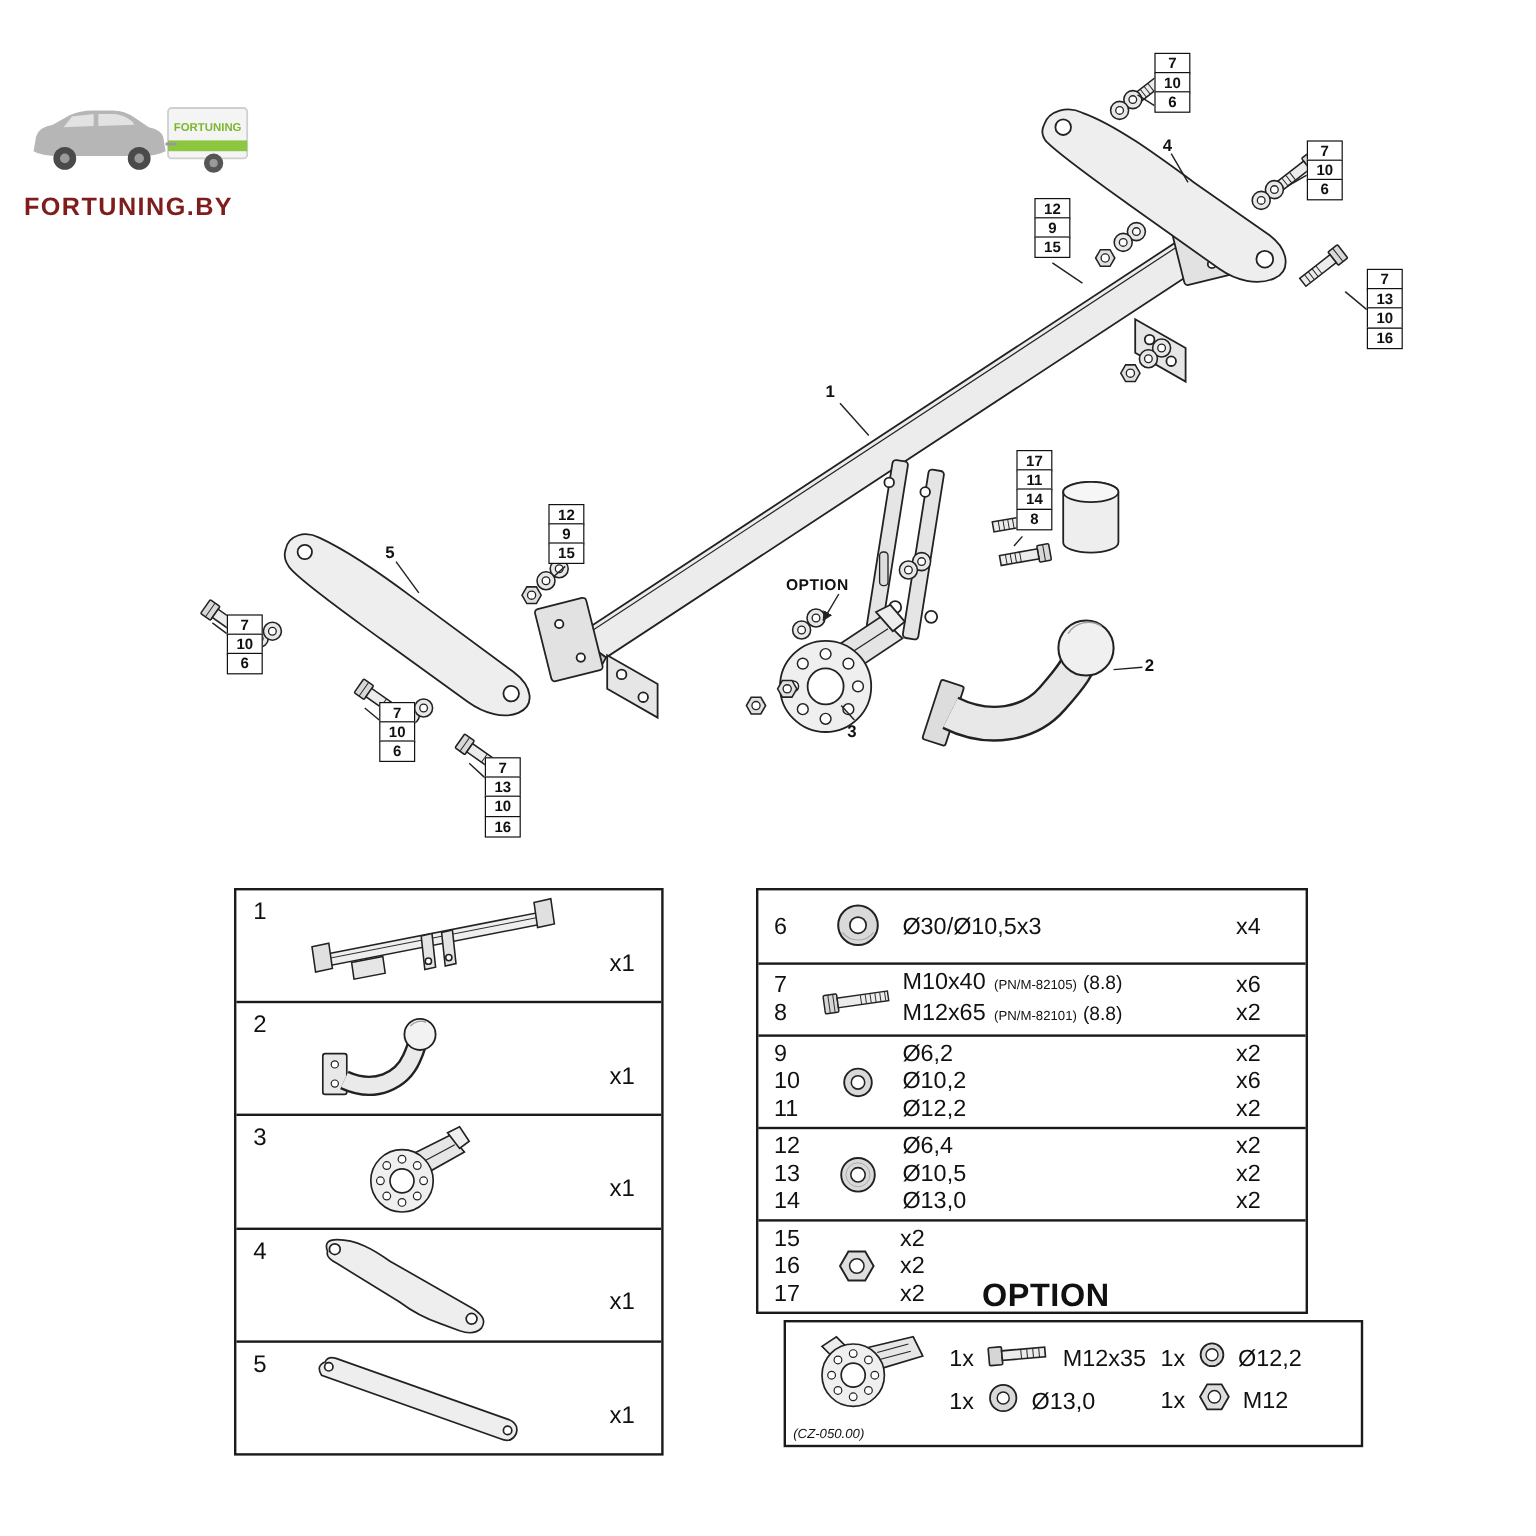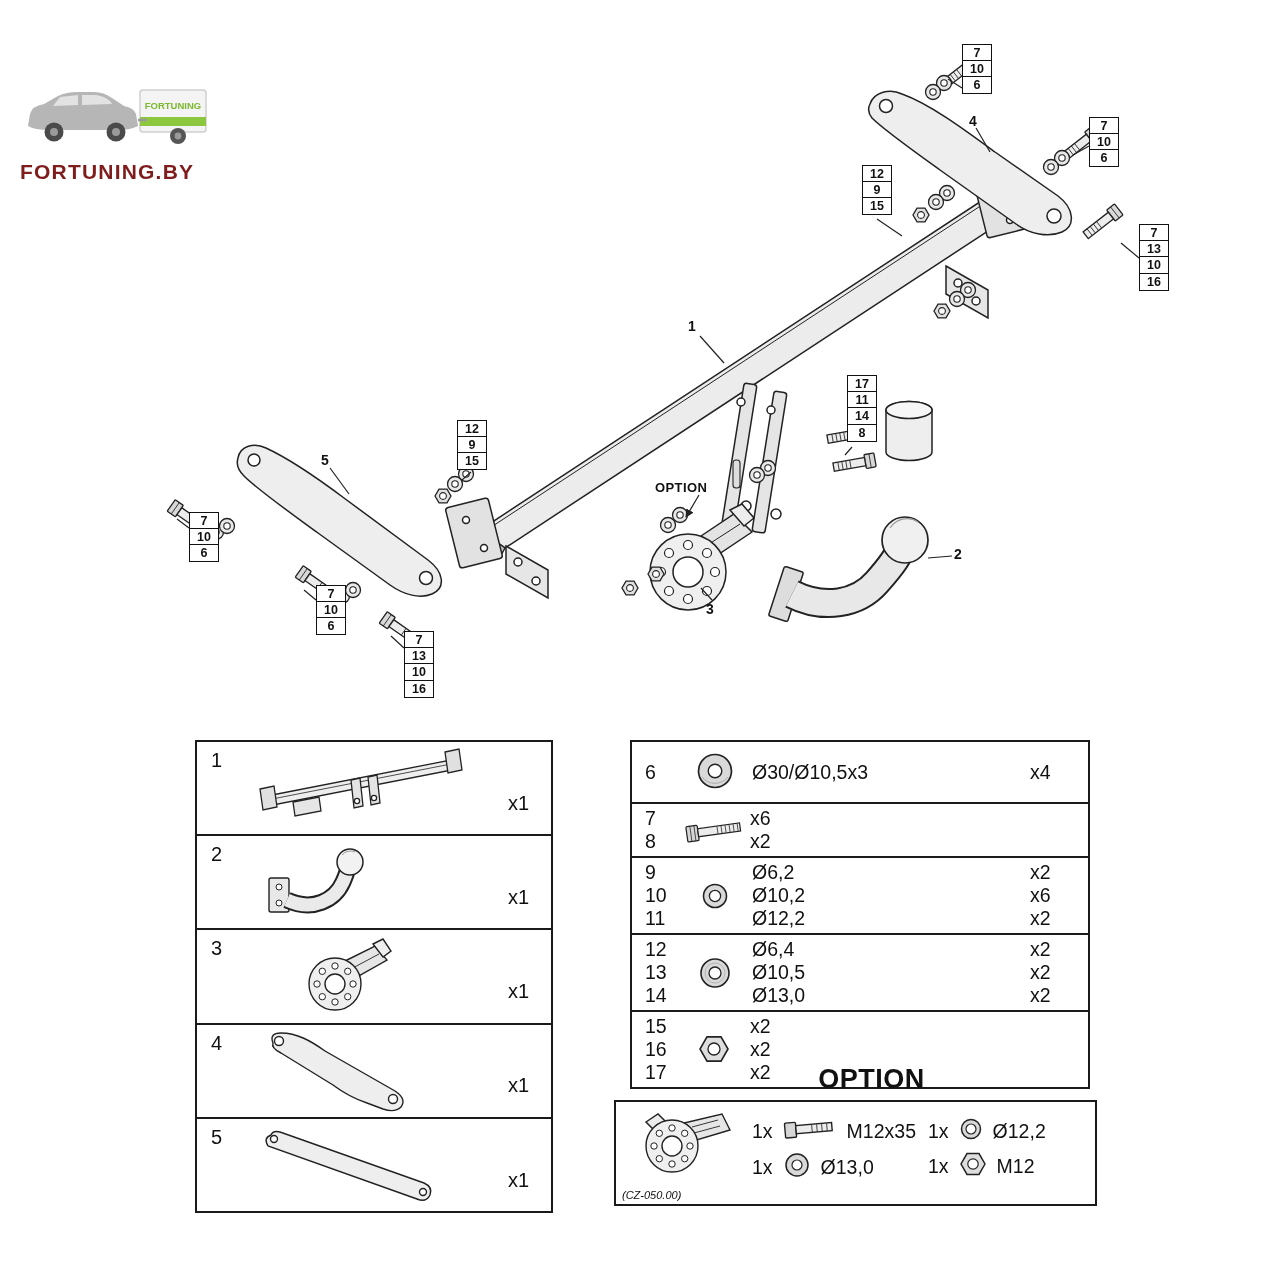--- a/index.html
+++ b/index.html
@@ -36,21 +36,21 @@
   .hw-nums { padding-left:13px; }
   .hw-nums div, .hw-descs > div, .hw-qtys div { font-size:19.5px; line-height:23px; }
   .hw-icon { display:flex; justify-content:center; align-items:center; }
   .hw-descs { padding-left:2px; }
   .pn-note { font-size:11px; margin-left:7px; }
   .grade { font-size:16px; margin-left:5px; }
 
   
   .opt-title { position:absolute; left:630px; top:1064px; width:483px; text-align:center;
                font-size:27px; font-weight:700; letter-spacing:.5px; }
-  .opt-box { position:absolute; left:614px; top:1100px; width:483px; height:106px; border:2px solid #1a1a1a; background:#fff; }
+  .opt-box { position:absolute; left:653px; top:1100px; width:483px; height:106px; border:2px solid #1a1a1a; background:#fff; }
   .opt-item { position:absolute; display:flex; align-items:center; gap:9px; font-size:19.5px; }
   .opt-code { position:absolute; left:6px; bottom:3px; font-size:11px;font-style:italic; }
   .opt-art { position:absolute; left:4px; top:4px; }
 </style>
 </head>
 <body>
 
 <div class="page">
 
   <div class="logo">
@@ -395,20 +395,28 @@
               <line x1="46" y1="17" x2="46" y2="26"></line>
                 <line x1="51" y1="17" x2="51" y2="26"></line>
               <line x1="56" y1="17" x2="56" y2="26"></line>
                 <line x1="61" y1="17" x2="61" y2="26"></line>
               <line x1="66" y1="17" x2="66" y2="26"></line>
                 <line x1="71" y1="17" x2="71" y2="26"></line>
             </g>
           </g>
         </svg>
       </div>
+      <div class="hw-descs">
+        <div>
+          <span>M10x40</span><span class="pn-note">(PN/M-82105)</span><span class="grade">(8.8)</span>
+        </div>
+        <div>
+          <span>M12x65</span><span class="pn-note">(PN/M-82101)</span><span class="grade">(8.8)</span>
+        </div>
+      </div>
       <div class="hw-qtys">
         <div>x6</div>
         <div>x2</div>
       </div>
     </div>
 
     <div class="hw-group">
       <div class="hw-nums">
         <div>9</div>
         <div>10</div>

